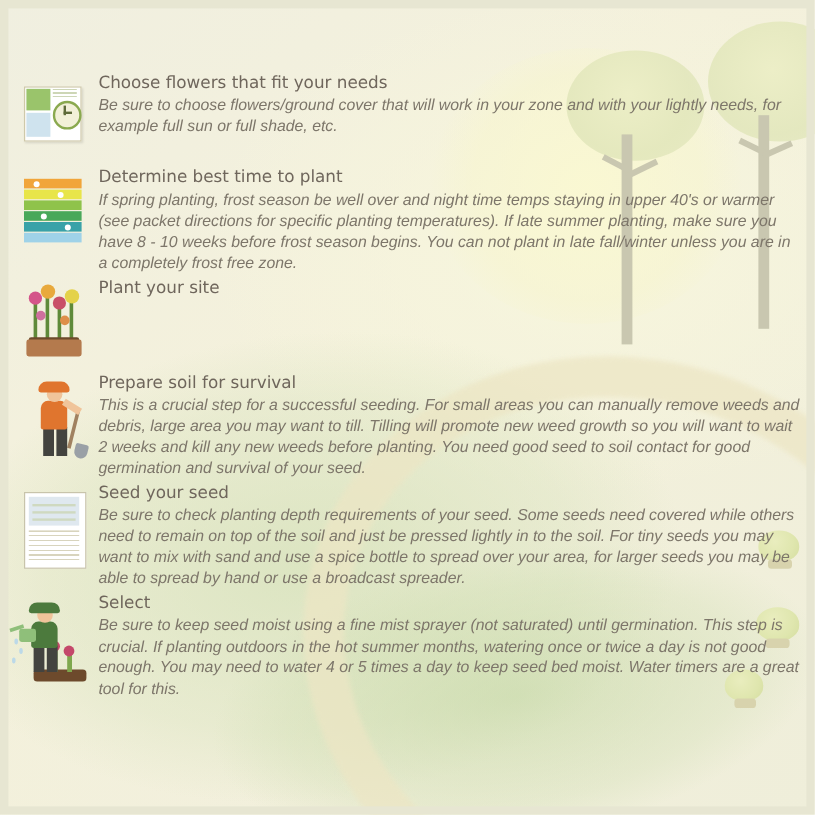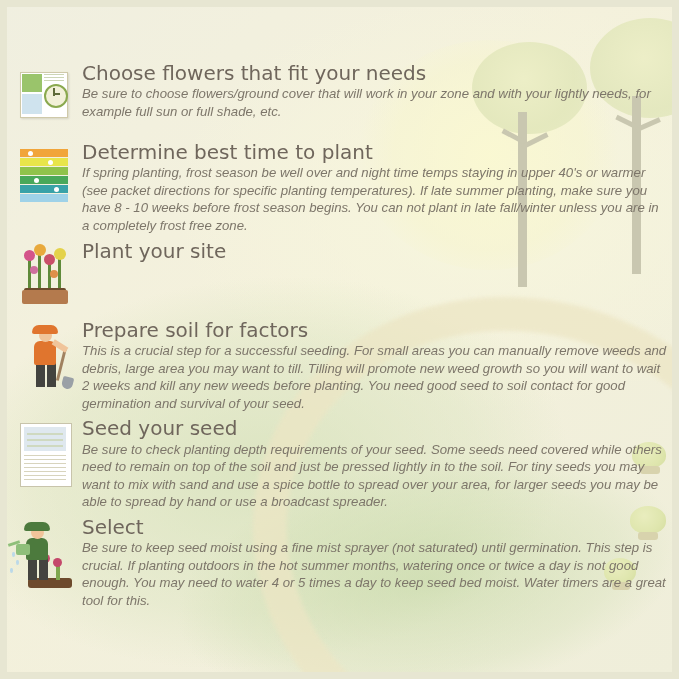--- a/index.html
+++ b/index.html
@@ -133,21 +133,21 @@
     min-width: 64px;
     height: 74px;
     position: relative;
     margin-right: 4px;
   }
   .step-body {
     flex: 1;
     padding-top: 0px;
   }
   .step-title {
-    font-size: 20px;
+    font-size: 14px;
     color: #6f665c;
     font-family: "DejaVu Sans", sans-serif;
     line-height: 1.12;
     margin-bottom: 1px;
   }
   .step-text {
     font-size: 13.2px;
     font-style: italic;
     color: #7d766a;
     line-height: 1.33;
@@ -302,21 +302,21 @@
         <div class="ic pr-spade"></div>
         <div class="ic pr-spade-head"></div>
         <div class="ic pr-leg1"></div>
         <div class="ic pr-leg2"></div>
         <div class="ic pr-body"></div>
         <div class="ic pr-arm"></div>
         <div class="ic pr-head"></div>
         <div class="ic pr-hat"></div>
       </div>
       <div class="step-body">
-        <div class="step-title">Prepare soil for factors</div>
+        <div class="step-title">Prepare soil for survival</div>
         <div class="step-text">This is a crucial step for a successful seeding. For small areas you can manually remove weeds and debris, large area you may want to till. Tilling will promote new weed growth so you will want to wait 2 weeks and kill any new weeds before planting. You need good seed to soil contact for good germination and survival of your seed.</div>
       </div>
     </div>
 
     <div class="step">
       <div class="step-icon">
         <div class="ic wn-frame"></div>
         <div class="ic wn-pane"></div>
         <div class="wn-seedline" style="left:13px; top:16px; width:36px; height:2px;"></div>
         <div class="wn-seedline" style="left:13px; top:22px; width:36px; height:2px;"></div>

